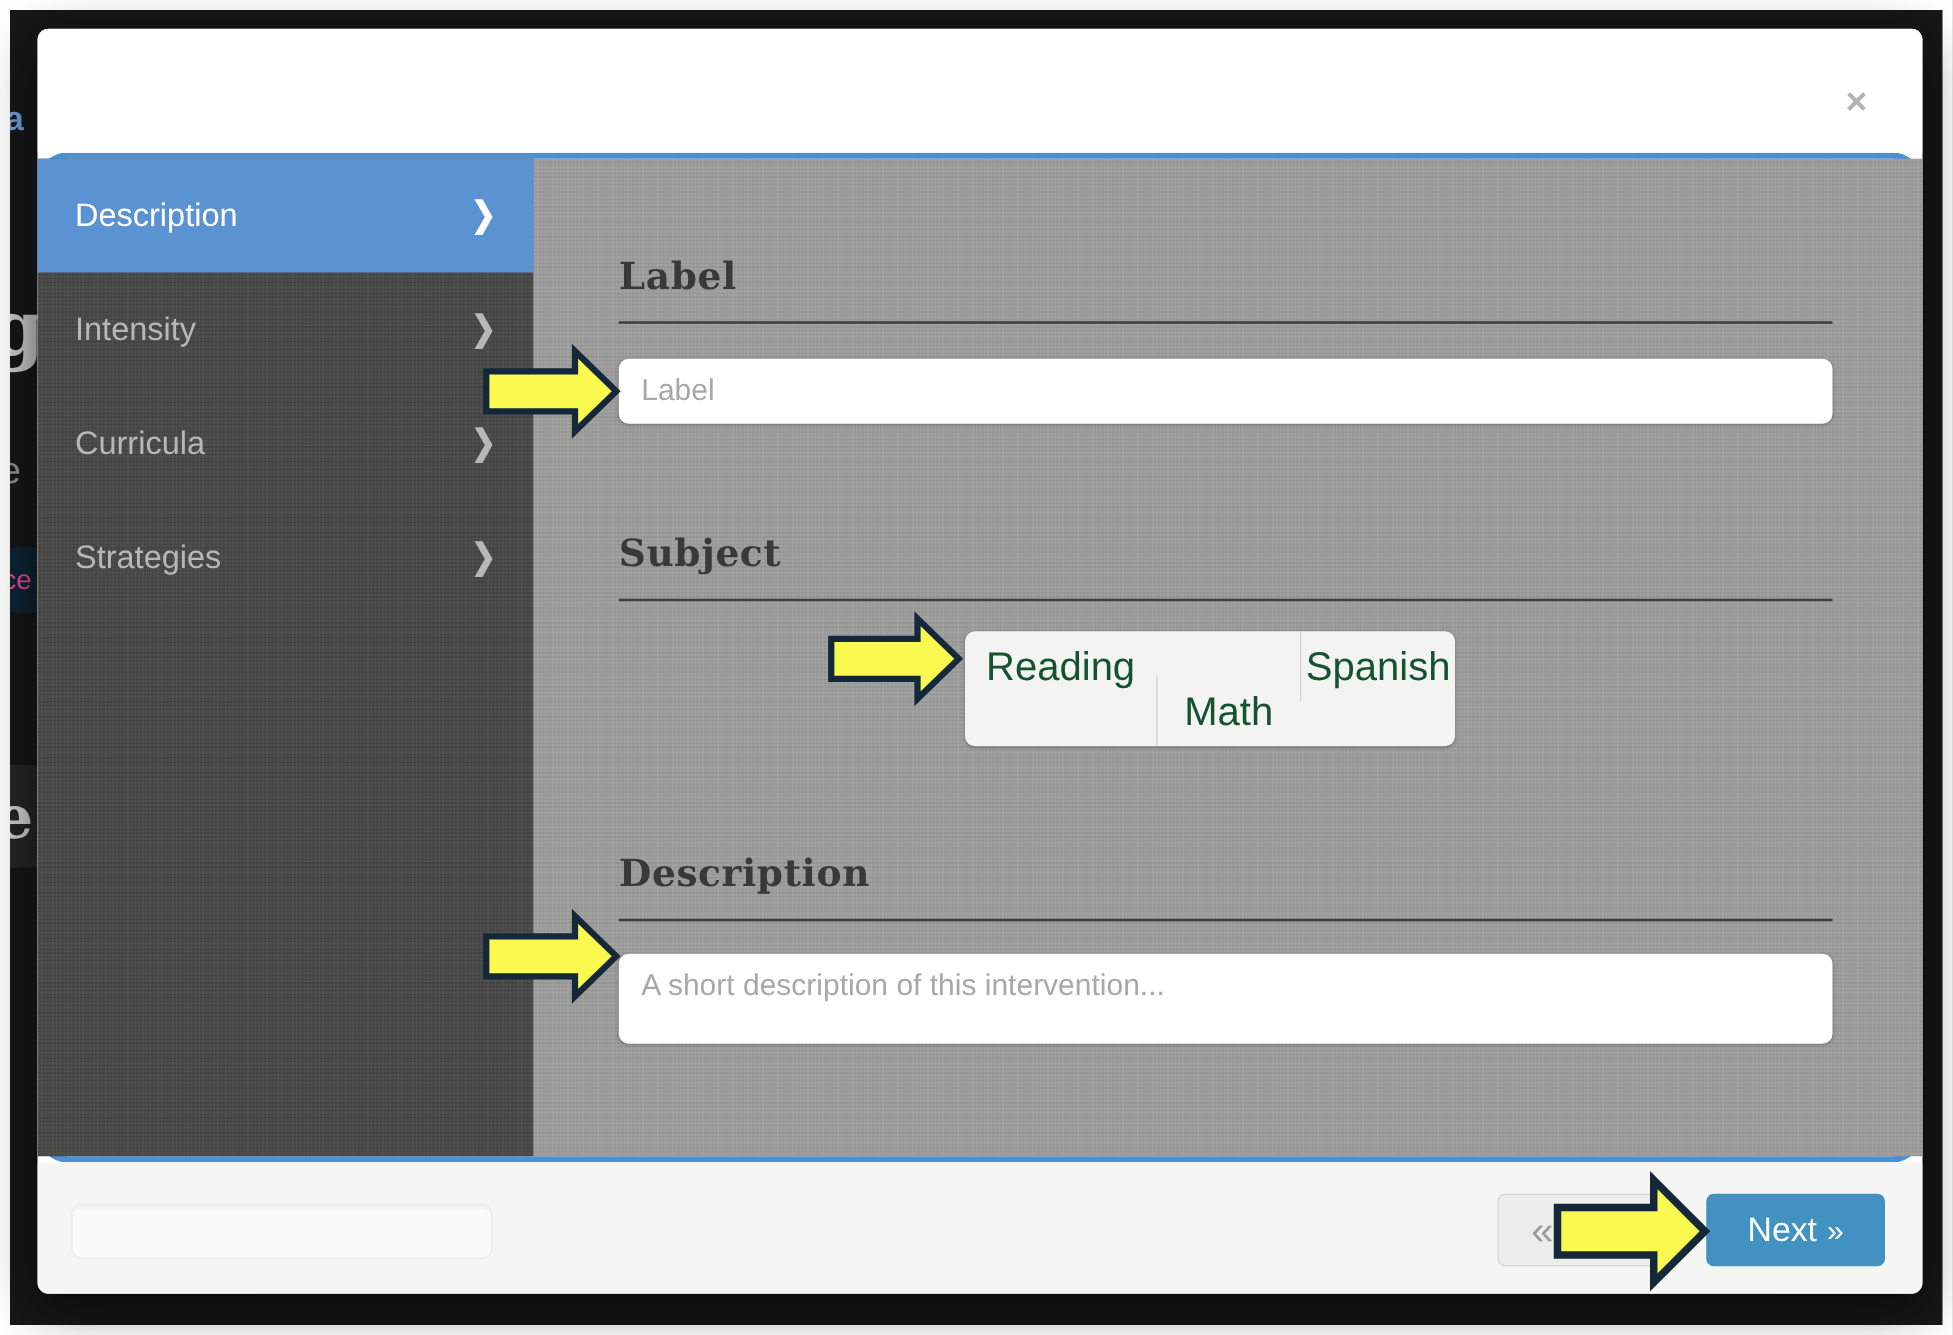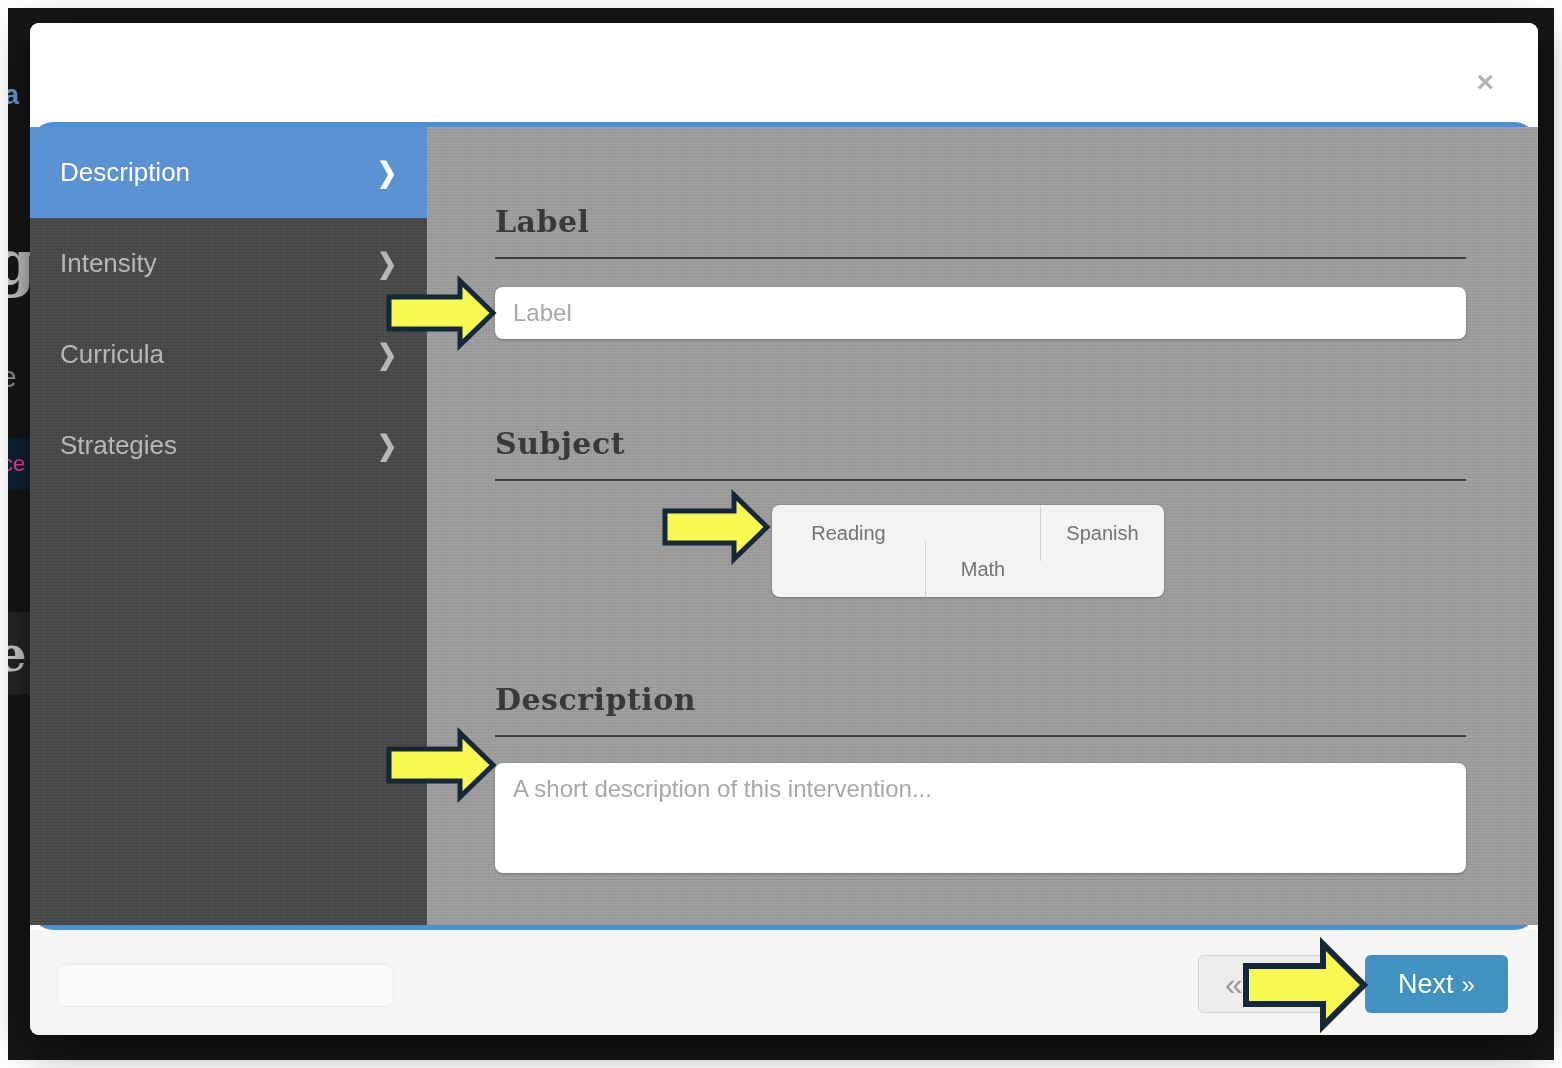--- a/index.html
+++ b/index.html
@@ -86,28 +86,28 @@
   .text-input::placeholder, .text-area::placeholder { color:#a8a8a8; }
 
   .mt-subject { margin-top:86px; }
   .btn-group {
     display:inline-flex; margin-left:277px; margin-top:24px;
     background:#f3f3f2; border-radius:8px; overflow:hidden;
     box-shadow:0 1px 3px rgba(0,0,0,0.25);
   }
   .btn-group button {
     height:56px; border:none; background:transparent; cursor:pointer;
-    font-size:20px; color:#737373; font-family:"Liberation Sans", sans-serif;
+    font-size:32px; color:#14532d; font-family:"Liberation Sans", sans-serif;
   }
   .btn-group button + button { border-left:1px solid #d2d2d2; }
   .bg-reading { width:153px; } .bg-math { width:115px;margin-top:36px; } .bg-spanish { width:124px; }
 
   .mt-desc { margin-top:84px; }
   .text-area {
-    display:block; width:100%; height:110px; margin-top:26px;
+    display:block; width:100%; height:72px; margin-top:26px;
     border:none; border-radius:8px; background:#ffffff;
     padding:12px 18px; font-size:24px; color:#3b82f6; resize:none;
     font-family:"Liberation Sans", sans-serif; outline:none;
     box-shadow:0 1px 3px rgba(0,0,0,0.25);
   }
 
   
   .modal-footer { position:relative; height:105px; background:#f5f5f4; }
   .footer-ghost-box {
     position:absolute; left:27px; top:33px; width:337px; height:44px;

